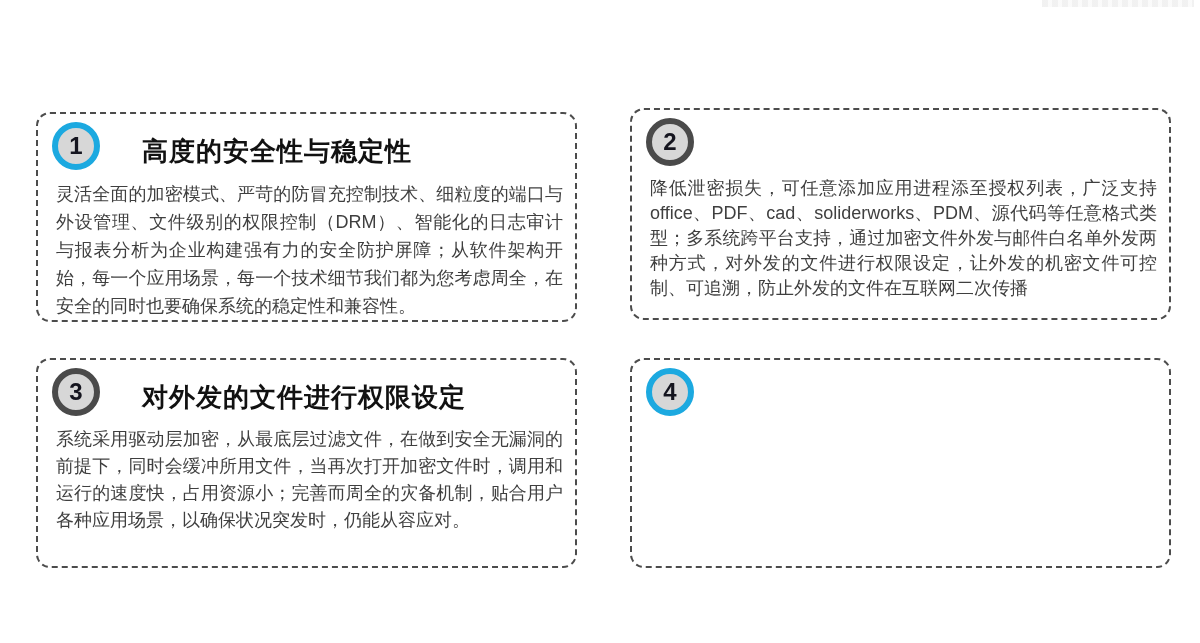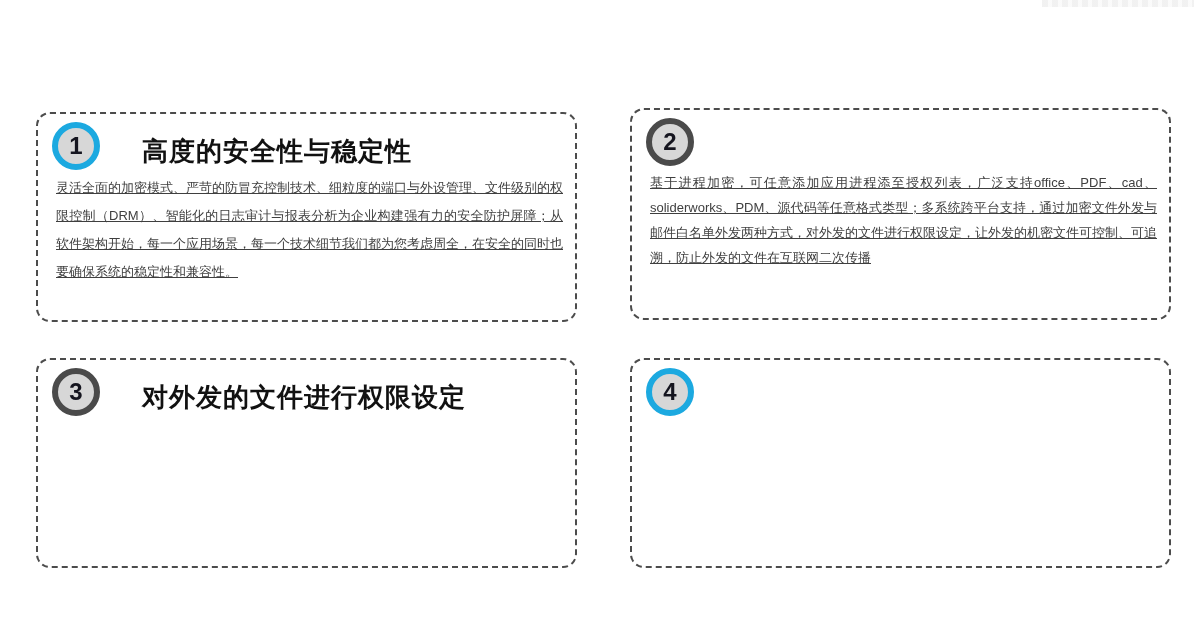--- a/index.html
+++ b/index.html
@@ -61,26 +61,25 @@
   .card-title {
     margin-left: 42px;
     font-size: 26px;
     font-weight: bold;
     color: var(--title-color, #111111);
     letter-spacing: 1px;
     white-space: nowrap;
     margin-top: 10px;
   }
   .card-body {
-    margin: 4px 12px 0 18px;
-    font-size: 13px;
+    margin: 10px 12px 0 18px;
+    font-size: 18px;
     color: var(--body-color, #3f3f3f);
     text-align: justify;
     text-justify: inter-ideograph;
-    text-decoration: underline;
   }
   .c1 .card-body { line-height: 28px; }
   .c2 .card-body { line-height: 25px; }
   .c3 .card-body { line-height: 27px; }
   .c4 .card-body { line-height: 27px; }
 </style>
 </head>
 <body>
 
 <div id="canvas">
@@ -96,30 +95,31 @@
     </div>
     <div class="card-body">灵活全面的加密模式、严苛的防冒充控制技术、细粒度的端口与外设管理、文件级别的权限控制（DRM）、智能化的日志审计与报表分析为企业构建强有力的安全防护屏障；从软件架构开始，每一个应用场景，每一个技术细节我们都为您考虑周全，在安全的同时也要确保系统的稳定性和兼容性。</div>
   </div>
 
   <div class="card c2">
     <div class="card-header">
       <div class="badge ring-dark">
         <span>2</span>
       </div>
     </div>
-    <div class="card-body">基于进程加密，可任意添加应用进程添至授权列表，广泛支持office、PDF、cad、soliderworks、PDM、源代码等任意格式类型；多系统跨平台支持，通过加密文件外发与邮件白名单外发两种方式，对外发的文件进行权限设定，让外发的机密文件可控制、可追溯，防止外发的文件在互联网二次传播</div>
+    <div class="card-body">降低泄密损失，可任意添加应用进程添至授权列表，广泛支持office、PDF、cad、soliderworks、PDM、源代码等任意格式类型；多系统跨平台支持，通过加密文件外发与邮件白名单外发两种方式，对外发的文件进行权限设定，让外发的机密文件可控制、可追溯，防止外发的文件在互联网二次传播</div>
   </div>
 
   <div class="card c3">
     <div class="card-header">
       <div class="badge ring-dark">
         <span>3</span>
       </div>
       <div class="card-title">对外发的文件进行权限设定</div>
     </div>
+    <div class="card-body">系统采用驱动层加密，从最底层过滤文件，在做到安全无漏洞的前提下，同时会缓冲所用文件，当再次打开加密文件时，调用和运行的速度快，占用资源小；完善而周全的灾备机制，贴合用户各种应用场景，以确保状况突发时，仍能从容应对。</div>
   </div>
 
   <div class="card c4">
     <div class="card-header">
       <div class="badge ring-blue">
         <span>4</span>
       </div>
     </div>
   </div>
 

